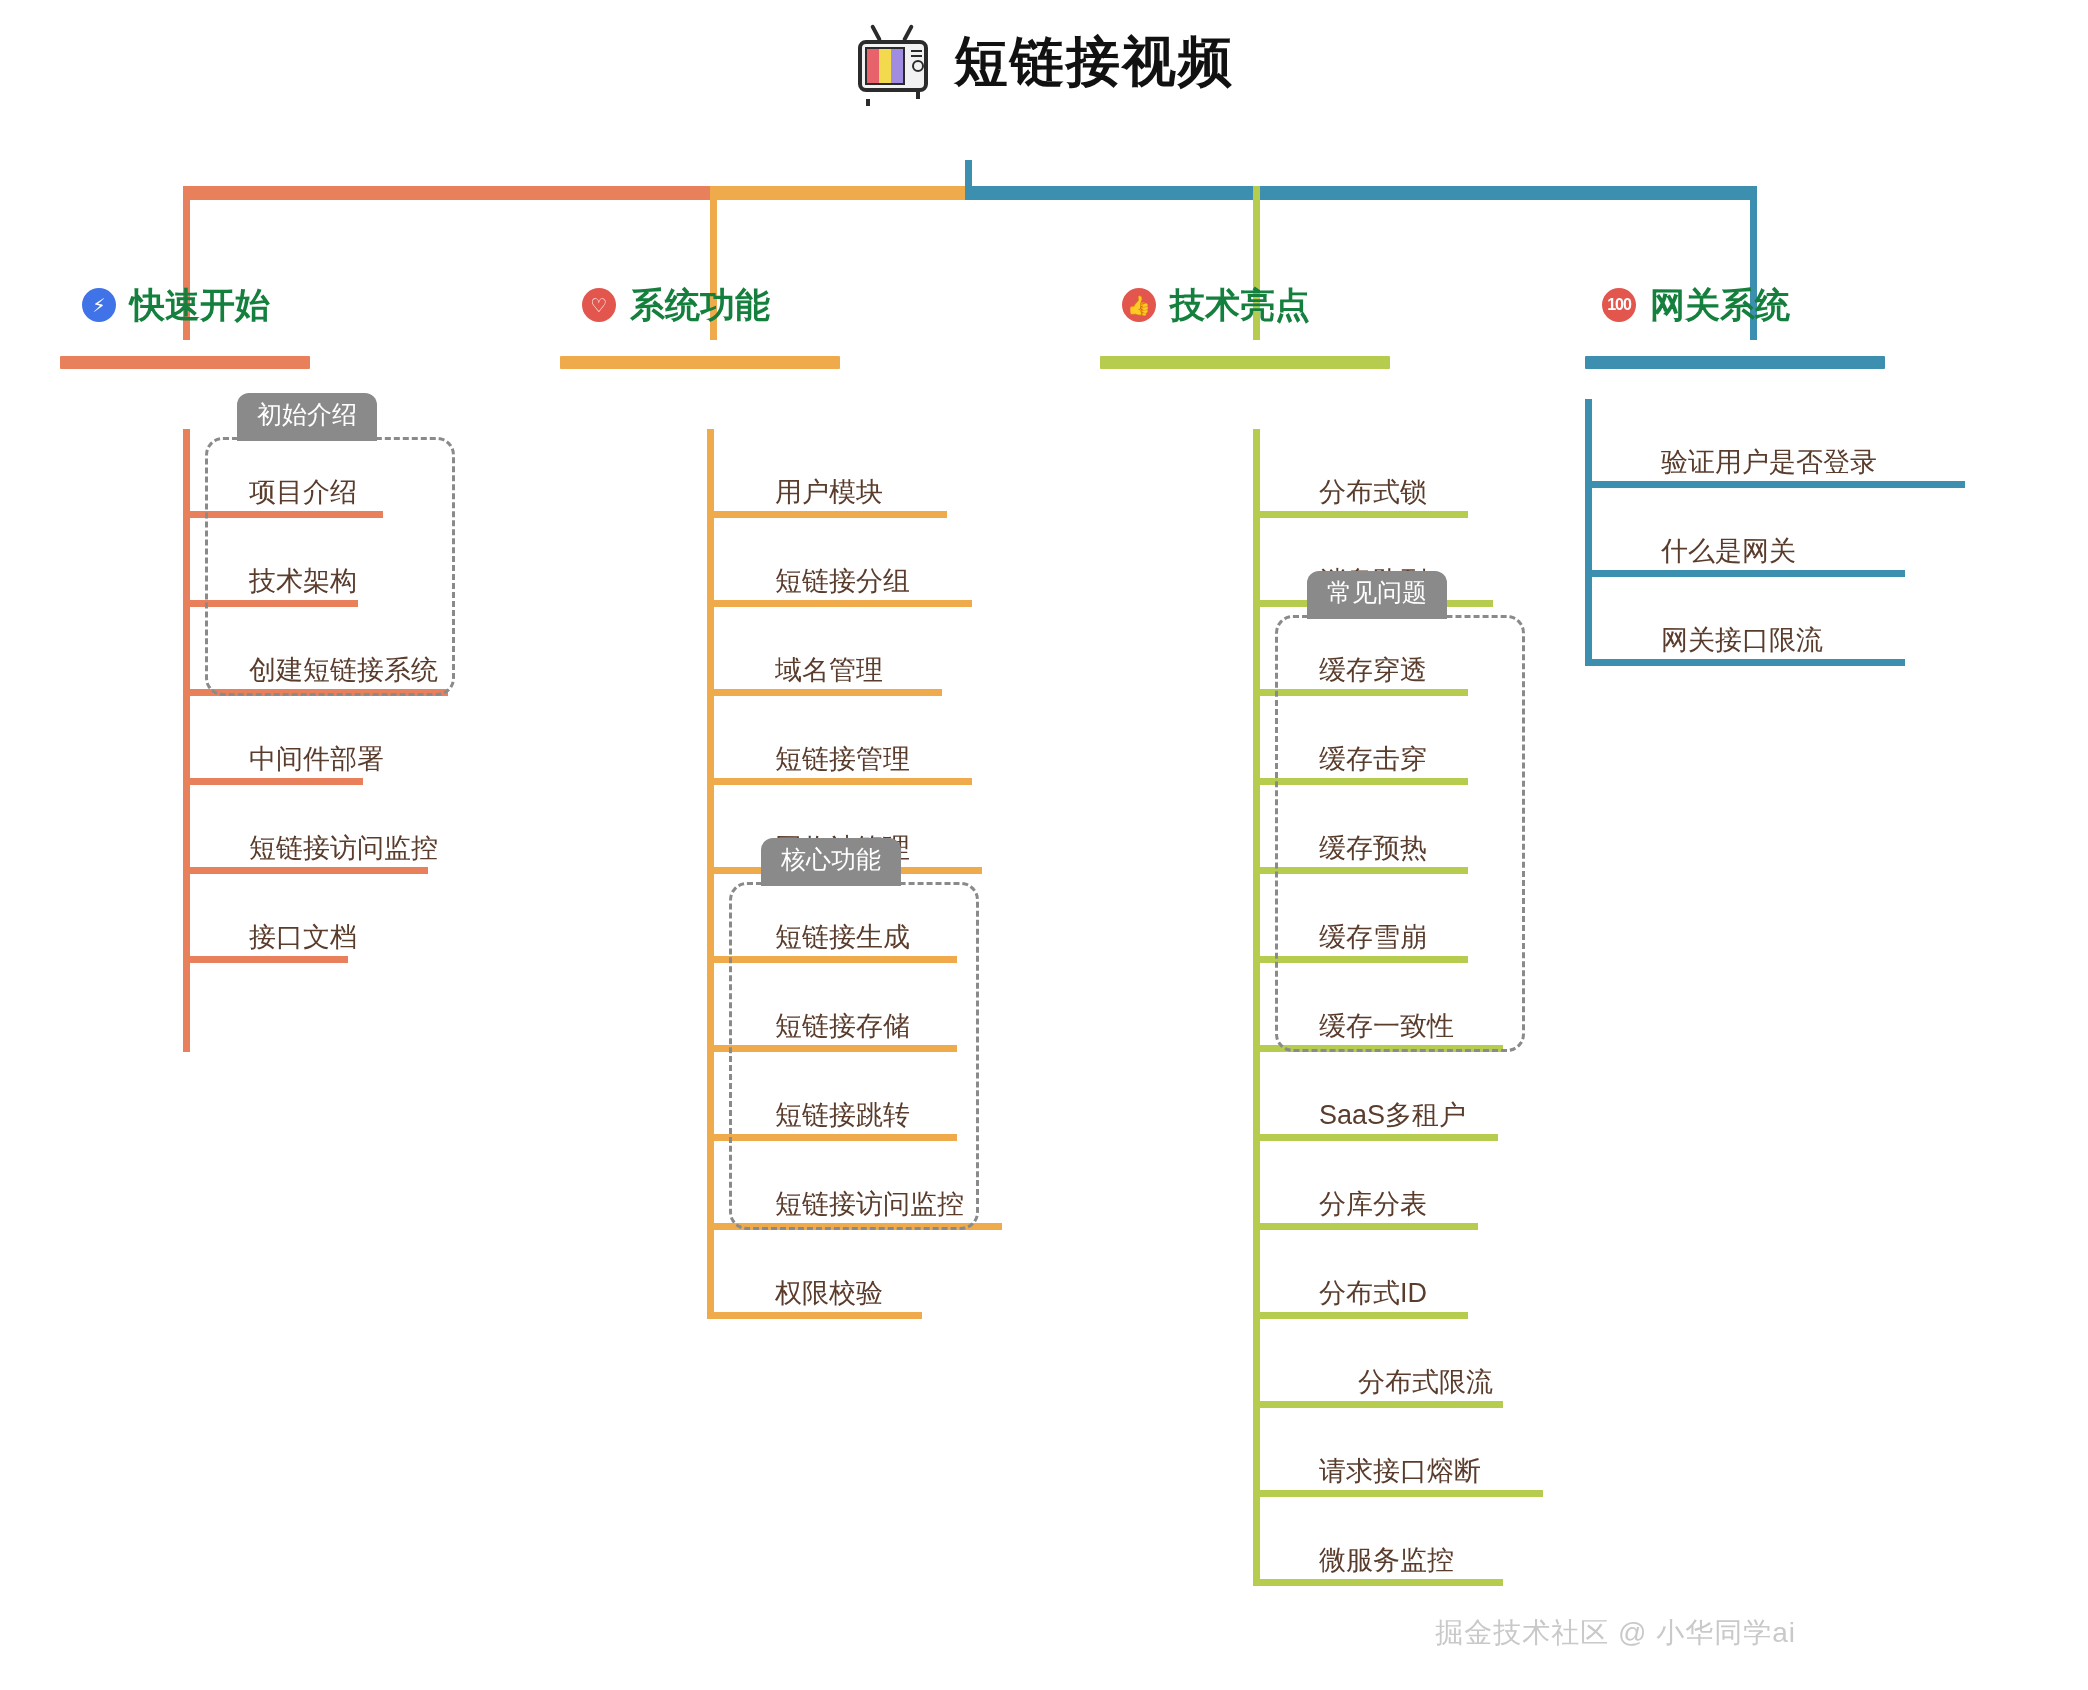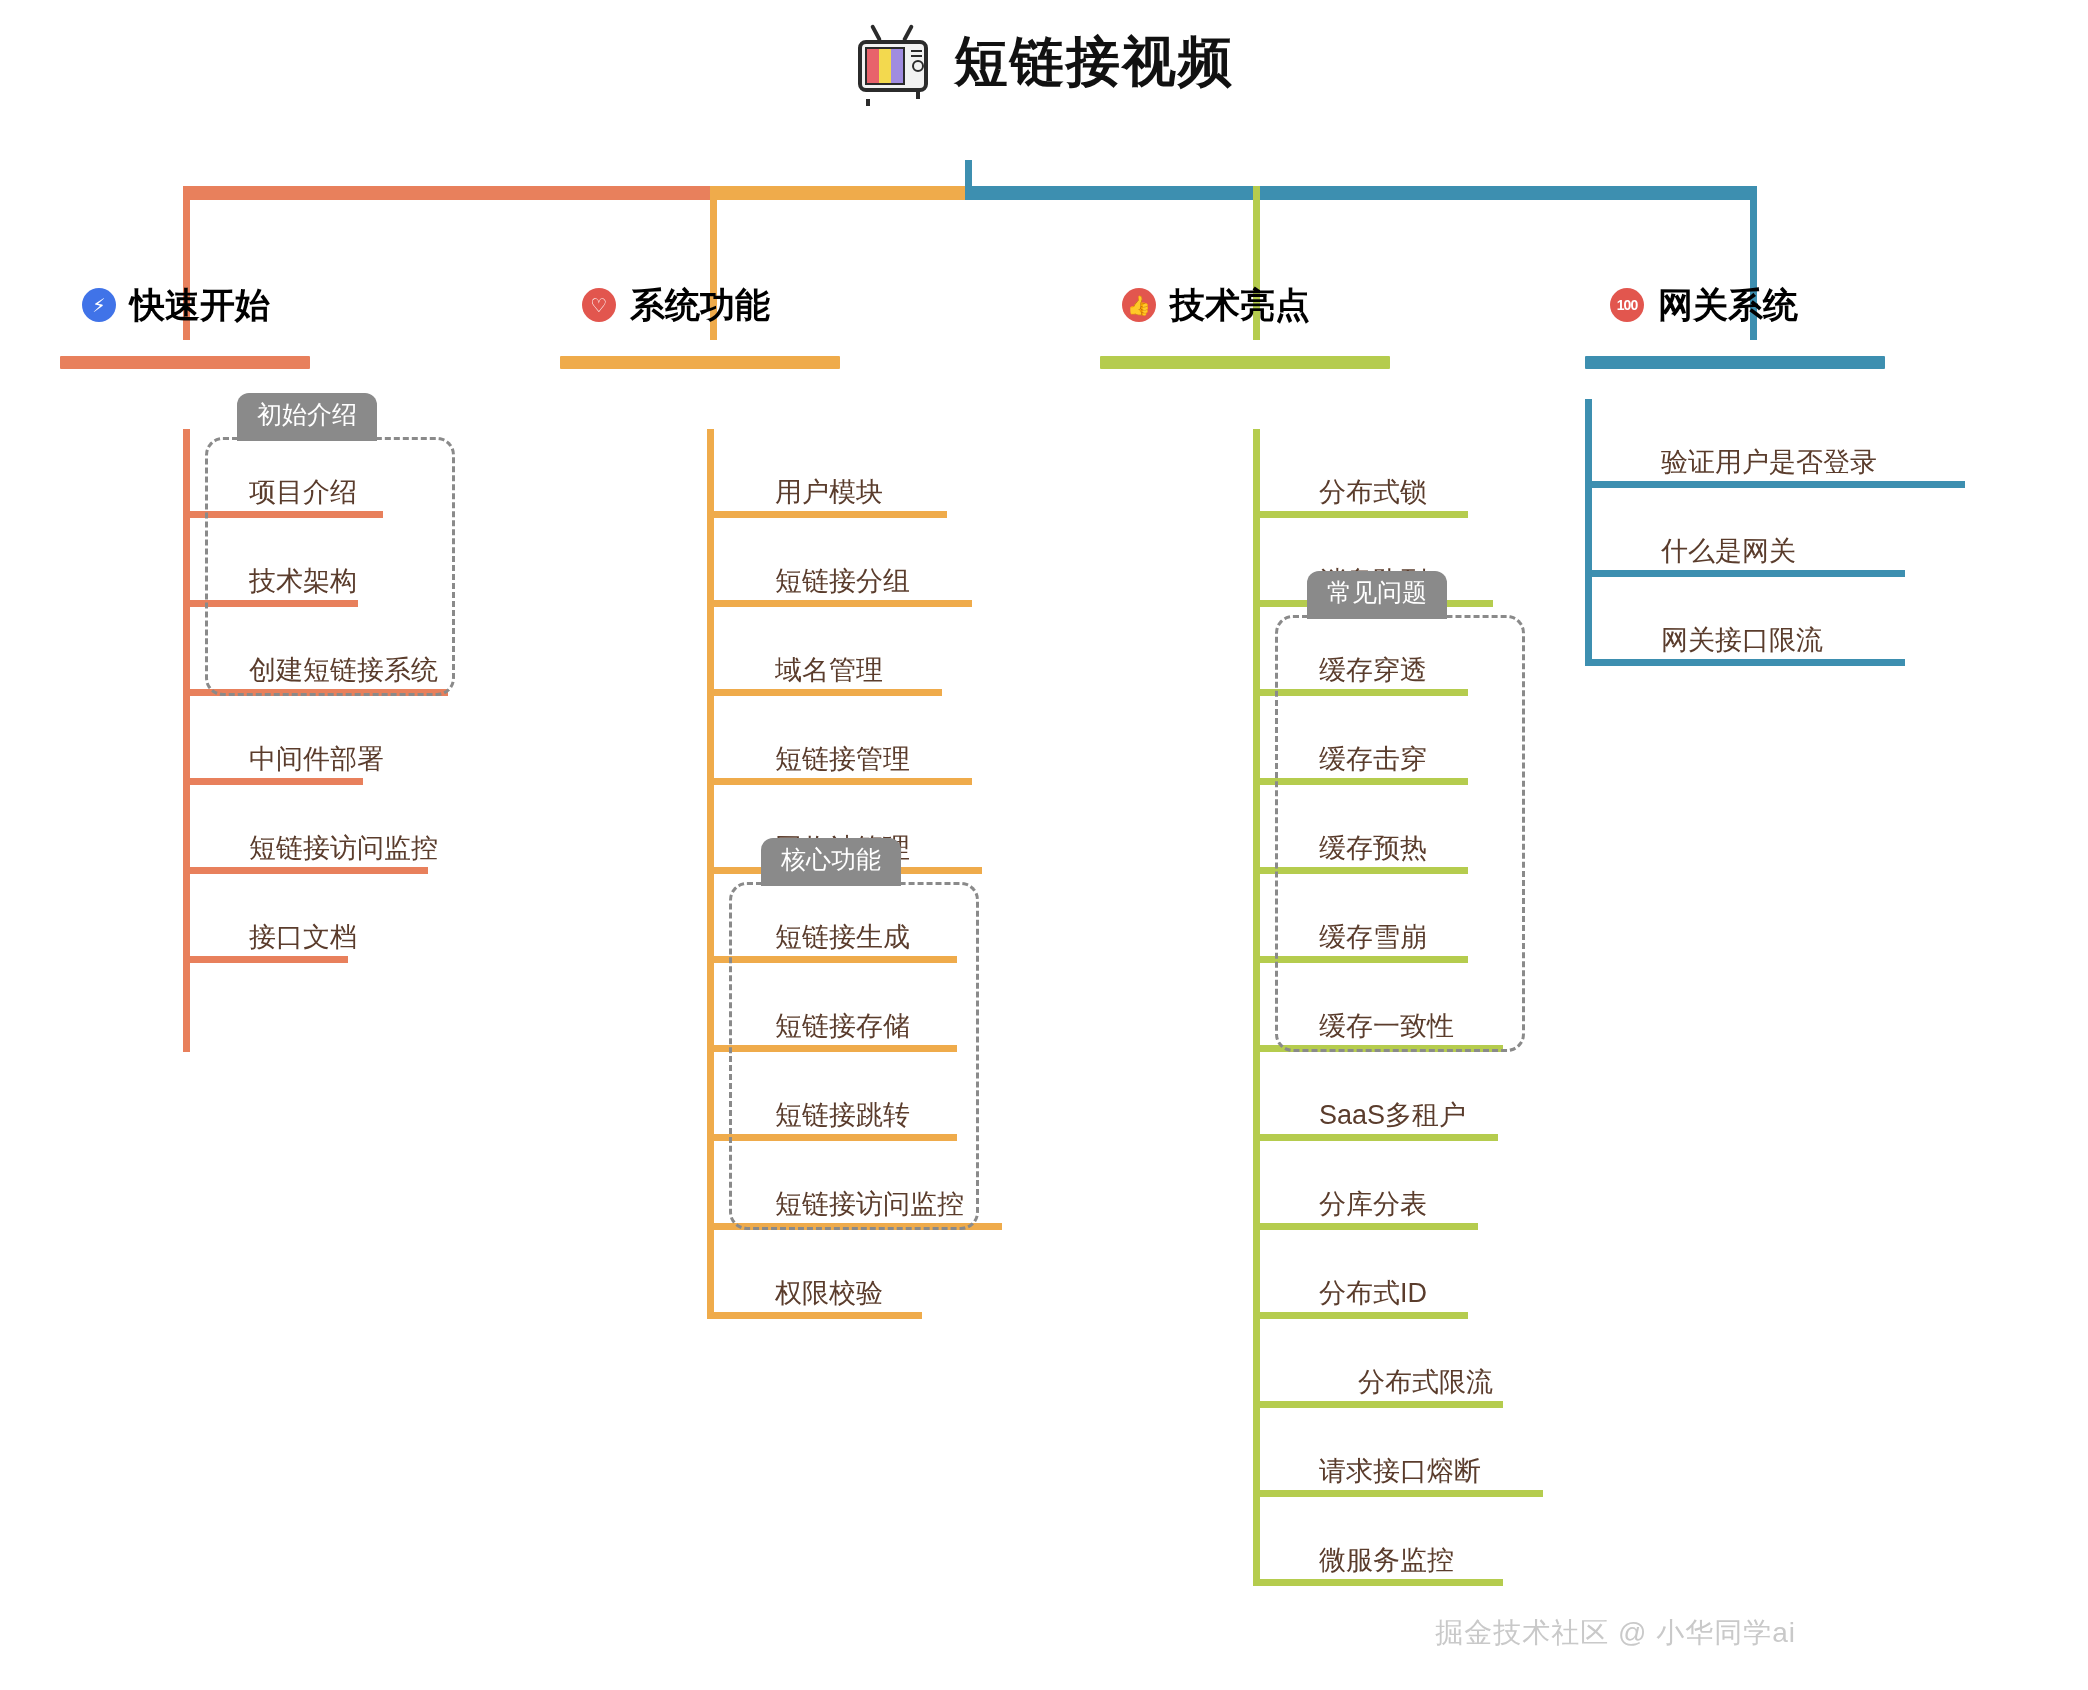--- a/index.html
+++ b/index.html
@@ -41,22 +41,22 @@
   .riser{position:absolute;width:7px;}
 
   
   .col{position:absolute;top:276px;}
   .col-head{display:flex;align-items:center;gap:14px;height:58px;padding-left:22px;}
   .col-head .badge{
     width:34px;height:34px;border-radius:50%;flex:0 0 auto;
     display:flex;align-items:center;justify-content:center;
     font-size:19px;color:#fff;font-weight:700;line-height:1;
   }
-  .col-head .badge.b100{font-size:14px;letter-spacing:-1px;margin-left:8px;}
-  .col-head .htxt{font-size:35px;font-weight:700;color:#000000;white-space:nowrap;}
+  .col-head .badge.b100{font-size:16px;letter-spacing:-1px;}
+  .col-head .htxt{font-size:35px;font-weight:700;color:#15803d;white-space:nowrap;}
   .col-bar{height:13px;margin-top:22px;border-radius:1px;}
 
   .col-body{position:relative;margin-top:0;}
   .spine{position:absolute;top:0;width:7px;}
   .items{position:relative;}
 
   .item{
     position:relative;display:flex;align-items:flex-end;
     box-sizing:border-box;
   }

